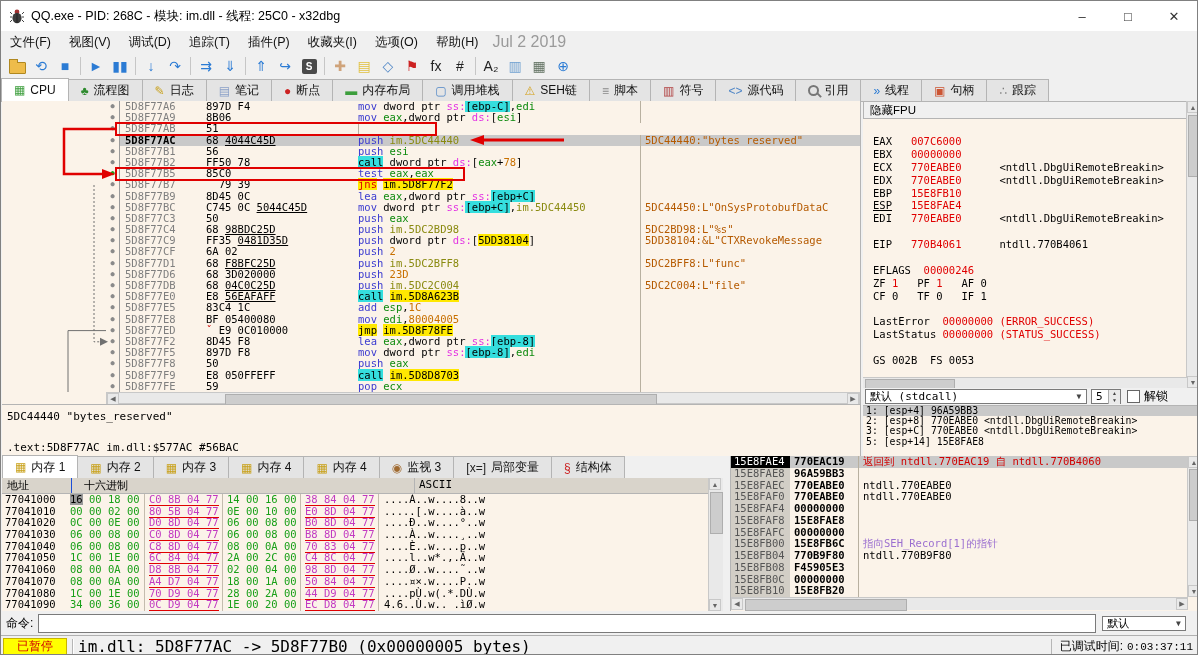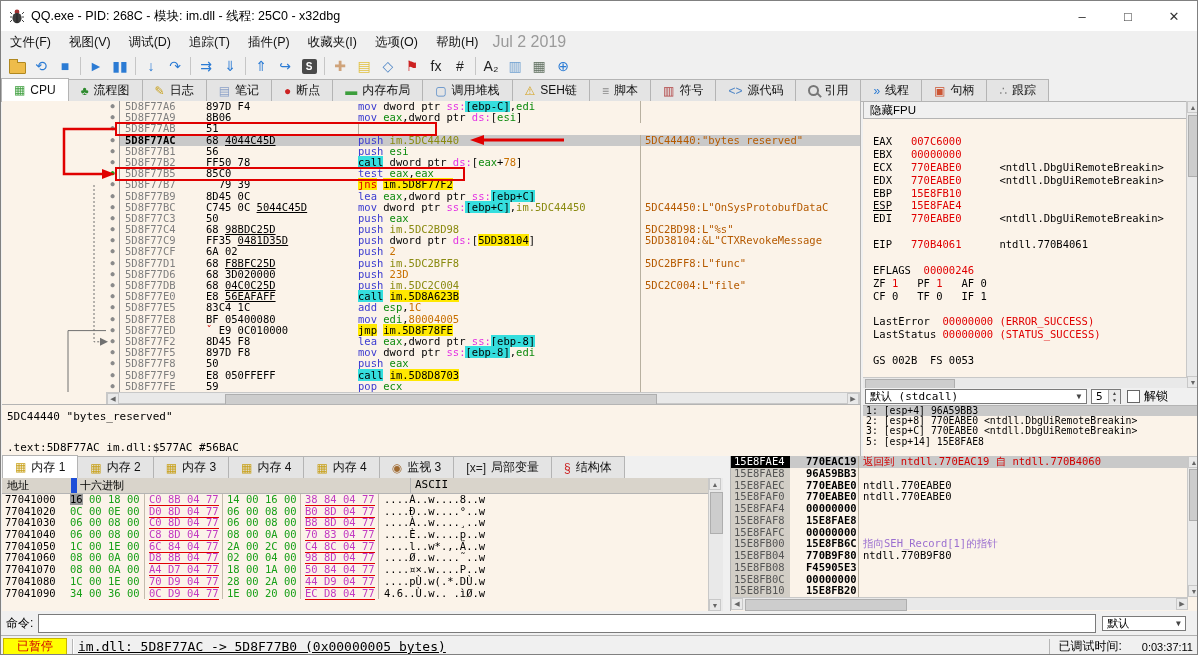--- a/index.html
+++ b/index.html
@@ -83,57 +83,57 @@
   .cb{width:11px;height:11px;background:#fff;border:1px solid #666;margin-right:4px;}
   #args-list{position:absolute;left:0;top:304px;width:336px;height:51px;border-top:1px solid #b4b4b4;overflow:hidden;background:#fbf3e9;}
   .aline{height:10.2px;line-height:10.2px;font-size:9.8px;white-space:pre;font-family:"DejaVu Sans Mono",monospace;padding-left:3px;color:#000;}
   .aline.sel{background:#c9c9c9;}
   
   #bottom-tabs{position:absolute;left:1px;top:455px;width:728px;height:22px;background:#f0f0f0;display:flex;align-items:flex-end;}
   #mem-panel{left:1px;top:477px;width:721px;height:133px;}
   #mem-header{position:absolute;left:0;top:0;width:721px;height:16px;background:#d9d4cb;border-bottom:1px solid #b4b4b4;font-size:11px;display:flex;box-sizing:border-box;}
   #mem-header span{display:block;}
   #mh-addr{width:64px;padding-left:5px;}
-  #mh-hex{width:330px;border-left:6px solid #1d4ed8;padding-left:3px;font-family:Liberation Serif, serif;}
+  #mh-hex{width:330px;border-left:1px solid #1d4ed8;padding-left:12px;font-family:Liberation Serif, serif;}
   #mh-ascii{border-left:1px solid #b4b4b4;padding-left:4px;font-family:"DejaVu Sans Mono",monospace;}
   #mem-rows{position:absolute;left:0;top:16px;width:677px;height:117px;overflow:hidden;}
   .mrow{display:flex;height:11.7px;line-height:11.7px;font-size:10.5px;white-space:pre;font-family:"DejaVu Sans Mono",monospace;}
   .maddr{width:64px;flex:none;padding-left:3px;color:#000;box-sizing:border-box;}
   .mgroup{width:78px;flex:none;padding-left:4px;box-sizing:border-box;}
   .mgroup.gb{border-left:1px solid #c4bcae;}
   .mascii{flex:none;border-left:1px solid #c4bcae;padding-left:5px;color:#000;}
   #mem-vscroll{position:absolute;right:0;top:0;width:14px;height:133px;background:#e9e9e9;border-left:1px solid #c8c8c8;}
   #mem-vscroll .thumb{position:absolute;left:1px;top:14px;width:11px;height:40px;background:#cdcdcd;border:1px solid #aeaeae;}
   #mem-vscroll .sb-arrow{left:0;}
   
   #stack-panel{left:729px;top:455px;width:469px;height:155px;border-left:1px solid #b4b4b4;}
   #stack-rows{position:absolute;left:0;top:0;width:457px;height:141px;overflow:hidden;}
   .srow{display:flex;height:11.75px;line-height:11.75px;font-size:10.5px;white-space:pre;font-family:"DejaVu Sans Mono",monospace;}
   .saddr{width:59px;flex:none;background:#d2cec6;color:#555;padding-left:3px;box-sizing:border-box;}
-  .sval{width:68px;flex:none;color:#000;font-weight:bold;padding-left:16px;box-sizing:border-box;}
+  .sval{width:68px;flex:none;color:#000;font-weight:bold;padding-left:4px;box-sizing:border-box;}
   .scmt{flex:1;border-left:1px solid #b8b0a0;padding-left:4px;color:#000;overflow:hidden;}
   .srow.sel{background:#c9c9c9;}
   .srow.sel .saddr{background:#000;color:#fff;}
   .scmt.red{color:#d00000;}
   .scmt.purple{color:#9b6fd0;}
   #stack-vscroll{position:absolute;right:0;top:0;width:12px;height:141px;background:#e9e9e9;border-left:1px solid #c8c8c8;}
   #stack-vscroll .thumb{position:absolute;left:1px;top:13px;width:9px;height:50px;background:#cdcdcd;border:1px solid #aeaeae;}
   #stack-hscroll{position:absolute;left:0;top:141px;width:457px;height:13px;background:#e9e9e9;border-top:1px solid #c8c8c8;box-sizing:border-box;}
   #stack-hscroll .thumb{position:absolute;left:14px;top:1px;width:160px;height:10px;background:#cdcdcd;border:1px solid #aeaeae;}
   
   #cmdbar{position:absolute;left:0;top:611px;width:100%;height:23px;background:#f0f0f0;display:flex;align-items:center;}
   #cmd-label{font-size:12px;margin-left:5px;}
   #cmd-input{margin-left:5px;width:1050px;height:17px;border:1px solid #7a7a7a;background:#fff;font-size:11px;font-family:"DejaVu Sans Mono",monospace;padding:0 3px;}
   #cmd-combo{width:84px;margin-left:6px;}
   #statusbar{position:absolute;left:0;top:634px;width:100%;height:21px;background:#f0f0f0;border-top:1px solid #b0b0b0;display:flex;align-items:center;}
   #status-state{margin-left:2px;width:62px;height:15px;background:#ffff00;border:1px solid #c8b400;color:#d00000;font-size:12px;display:flex;align-items:center;justify-content:center;}
   .sb-sep{width:1px;height:15px;background:#b6b6b6;margin:0 5px;box-shadow:1px 0 0 #fff;}
-  #status-msg{font-size:13px;font-family:"DejaVu Sans Mono",monospace;color:#000;text-decoration:underline;}
+  #status-msg{font-size:16px;font-family:"DejaVu Sans Mono",monospace;color:#000;}
   #status-time{margin-left:auto;margin-right:4px;border-left:1px solid #b6b6b6;padding-left:8px;font-size:12px;display:flex;align-items:center;height:15px;}
-  #status-time .t{font-family:Liberation Sans, sans-serif;font-size:11px;margin-left:20px;}
+  #status-time .t{font-family:Liberation Mono, monospace;font-size:11px;margin-left:4px;}
 </style>
 </head>
 <body>
 
 <div id="titlebar">
   <span id="app-icon">
     <svg width="16" height="16" viewBox="0 0 16 16">
       <line x1="3" y1="6" x2="1" y2="4" stroke="#444" stroke-width="1"></line>
       <line x1="3" y1="9" x2="1" y2="9" stroke="#444" stroke-width="1"></line>
       <line x1="3" y1="12" x2="1" y2="14" stroke="#444" stroke-width="1"></line>
@@ -457,20 +457,21 @@
   </div>
 
 <div id="mem-panel" class="panel">
   <div id="mem-header">
     <span id="mh-addr">地址</span>
     <span id="mh-hex">十六进制</span>
     <span id="mh-ascii">ASCII</span>
   </div>
   <div id="mem-rows">
       <div class="mrow"><span class="maddr">77041000</span><span class="mgroup"><span class="t-sel">16</span><span class="t-g"> 00 18 00</span></span><span class="mgroup gb"><span class="t-p">C0 8B 04 77</span></span><span class="mgroup gb"><span class="t-g">14 00 16 00</span></span><span class="mgroup gb"><span class="t-p">38 84 04 77</span></span><span class="mascii">....À..w....8..w</span></div>
+      <div class="mrow"><span class="maddr">77041010</span><span class="mgroup"><span class="t-g">00 00 02 00</span></span><span class="mgroup gb"><span class="t-p">80 5B 04 77</span></span><span class="mgroup gb"><span class="t-g">0E 00 10 00</span></span><span class="mgroup gb"><span class="t-p">E0 8D 04 77</span></span><span class="mascii">.....[.w....à..w</span></div>
       <div class="mrow"><span class="maddr">77041020</span><span class="mgroup"><span class="t-g">0C 00 0E 00</span></span><span class="mgroup gb"><span class="t-p">D0 8D 04 77</span></span><span class="mgroup gb"><span class="t-g">06 00 08 00</span></span><span class="mgroup gb"><span class="t-p">B0 8D 04 77</span></span><span class="mascii">....Ð..w....°..w</span></div>
       <div class="mrow"><span class="maddr">77041030</span><span class="mgroup"><span class="t-g">06 00 08 00</span></span><span class="mgroup gb"><span class="t-p">C0 8D 04 77</span></span><span class="mgroup gb"><span class="t-g">06 00 08 00</span></span><span class="mgroup gb"><span class="t-p">B8 8D 04 77</span></span><span class="mascii">....À..w....¸..w</span></div>
       <div class="mrow"><span class="maddr">77041040</span><span class="mgroup"><span class="t-g">06 00 08 00</span></span><span class="mgroup gb"><span class="t-p">C8 8D 04 77</span></span><span class="mgroup gb"><span class="t-g">08 00 0A 00</span></span><span class="mgroup gb"><span class="t-p">70 83 04 77</span></span><span class="mascii">....È..w....p..w</span></div>
       <div class="mrow"><span class="maddr">77041050</span><span class="mgroup"><span class="t-g">1C 00 1E 00</span></span><span class="mgroup gb"><span class="t-p">6C 84 04 77</span></span><span class="mgroup gb"><span class="t-g">2A 00 2C 00</span></span><span class="mgroup gb"><span class="t-p">C4 8C 04 77</span></span><span class="mascii">....l..w*.,.Ä..w</span></div>
       <div class="mrow"><span class="maddr">77041060</span><span class="mgroup"><span class="t-g">08 00 0A 00</span></span><span class="mgroup gb"><span class="t-p">D8 8B 04 77</span></span><span class="mgroup gb"><span class="t-g">02 00 04 00</span></span><span class="mgroup gb"><span class="t-p">98 8D 04 77</span></span><span class="mascii">....Ø..w....˜..w</span></div>
       <div class="mrow"><span class="maddr">77041070</span><span class="mgroup"><span class="t-g">08 00 0A 00</span></span><span class="mgroup gb"><span class="t-p">A4 D7 04 77</span></span><span class="mgroup gb"><span class="t-g">18 00 1A 00</span></span><span class="mgroup gb"><span class="t-p">50 84 04 77</span></span><span class="mascii">....¤×.w....P..w</span></div>
       <div class="mrow"><span class="maddr">77041080</span><span class="mgroup"><span class="t-g">1C 00 1E 00</span></span><span class="mgroup gb"><span class="t-p">70 D9 04 77</span></span><span class="mgroup gb"><span class="t-g">28 00 2A 00</span></span><span class="mgroup gb"><span class="t-p">44 D9 04 77</span></span><span class="mascii">....pÙ.w(.*.DÙ.w</span></div>
       <div class="mrow"><span class="maddr">77041090</span><span class="mgroup"><span class="t-g">34 00 36 00</span></span><span class="mgroup gb"><span class="t-p">0C D9 04 77</span></span><span class="mgroup gb"><span class="t-g">1E 00 20 00</span></span><span class="mgroup gb"><span class="t-p">EC D8 04 77</span></span><span class="mascii">4.6..Ù.w.. .ìØ.w</span></div>
     </div>
   <div id="mem-vscroll">

